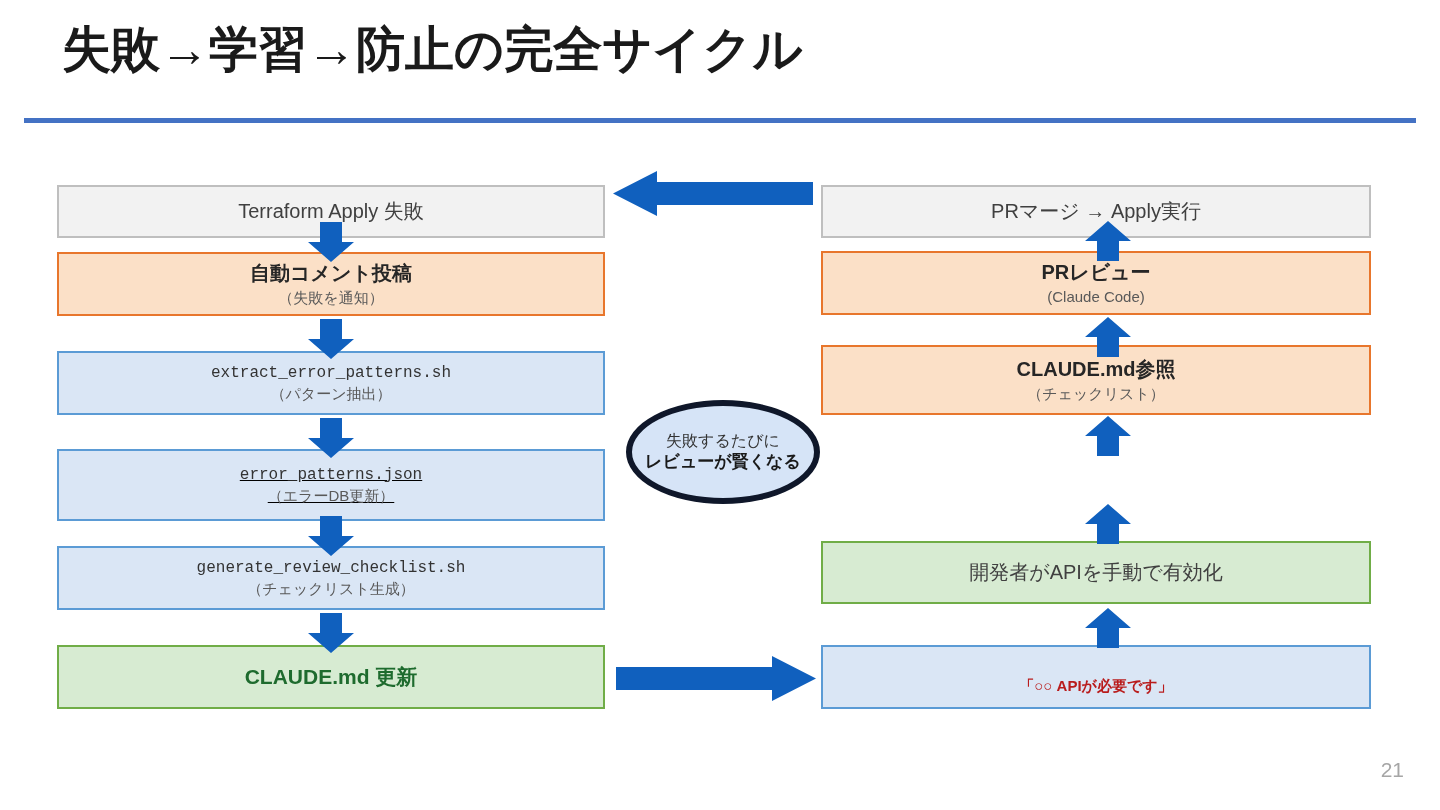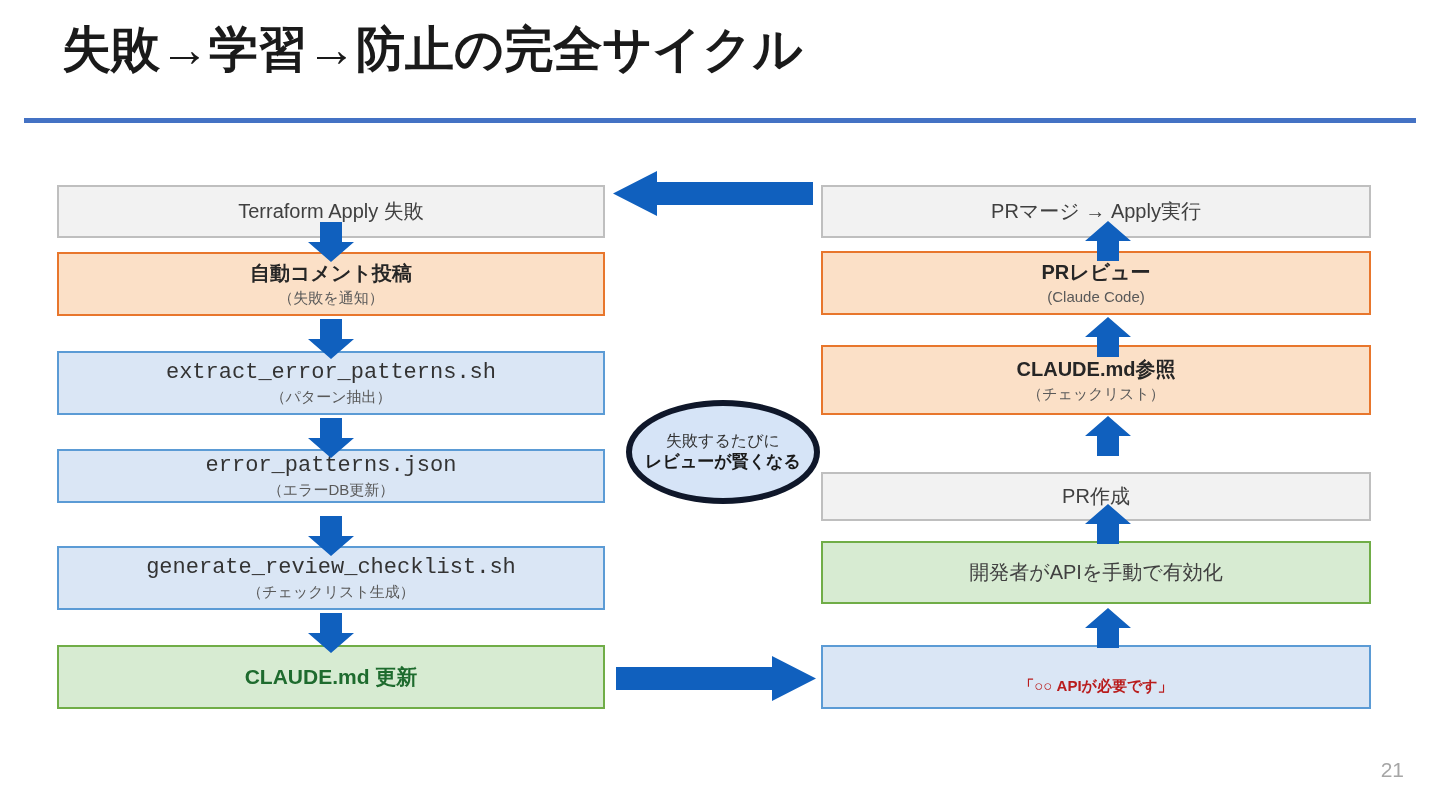--- a/index.html
+++ b/index.html
@@ -45,21 +45,21 @@
 
   
   .gray{ background:#F2F2F2; border:2px solid #BFBFBF;margin-top:20px; }
   .gray .main{ font-size:20px; color:#404040; font-weight:normal; }
 
   .orange{ background:#FBE0C7; border:2px solid #E8762C;text-align:right; }
   .orange .main{ font-size:20px; color:#262626; font-weight:bold; }
   .orange .sub{ font-size:15px; color:#595959; font-weight:normal; margin-top:3px;}
 
   .blue{ background:#DAE6F5; border:2px solid #5B9BD5; }
-  .blue .main{ font-size:22px; color:#333333; font-weight:normal;
+  .blue .main{ font-size:16px; color:#333333; font-weight:normal;
                font-family:"Liberation Mono","DejaVu Sans Mono",monospace; }
   .blue .sub{ font-size:15px; color:#595959; font-weight:normal; margin-top:2px;}
 
   .blue-b .main{ font-family:"Liberation Sans","DejaVu Sans",sans-serif; font-weight:bold; color:#262626;}
   .blue-b .sub{ color:#b91c1c; font-size:15px; margin-top:18px;font-weight:bold;}
 
   .green{ background:#D7EBD2; border:2px solid #70AD47; }
   .green .main{ font-size:20px; color:#404040; font-weight:normal; }
   .green.bold .main{ font-size:21px; color:#1E6B2E; font-weight:bold; }
 
@@ -108,21 +108,21 @@
   <div class="node orange" style="left:57px;top:252px;width:548px;height:64px;">
     <span class="main">自動コメント投稿</span>
     <span class="sub">（失敗を通知）</span>
   </div>
 
   <div class="node blue" style="left:57px;top:351px;width:548px;height:64px;">
     <span class="main">extract_error_patterns.sh</span>
     <span class="sub">（パターン抽出）</span>
   </div>
 
-  <div class="node blue" style="left:57px;top:449px;width:548px;height:54px;">
+  <div class="node blue" style="left:57px;top:449px;width:548px;height:72px;text-decoration:underline;">
     <span class="main">error_patterns.json</span>
     <span class="sub">（エラーDB更新）</span>
   </div>
 
   <div class="node blue" style="left:57px;top:546px;width:548px;height:64px;">
     <span class="main">generate_review_checklist.sh</span>
     <span class="sub">（チェックリスト生成）</span>
   </div>
 
   <div class="node green bold" style="left:57px;top:645px;width:548px;height:64px;">
@@ -152,23 +152,20 @@
   <div class="node orange" style="left:821px;top:251px;width:550px;height:64px;">
     <span class="main">PRレビュー</span>
     <span class="sub">(Claude Code)</span>
   </div>
 
   <div class="node orange" style="left:821px;top:345px;width:550px;height:70px;">
     <span class="main">CLAUDE.md参照</span>
     <span class="sub">（チェックリスト）</span>
   </div>
 
-  <div class="node gray" style="left:821px;top:452px;width:550px;height:49px;">
-    <span class="main">PR作成</span>
-  </div>
 
   <div class="node green" style="left:821px;top:541px;width:550px;height:63px;">
     <span class="main">開発者がAPIを手動で有効化</span>
   </div>
 
   <div class="node blue blue-b" style="left:821px;top:645px;width:550px;height:64px;">
     <span class="sub">「○○ APIが必要です」</span>
   </div>
 
   <svg class="arrow-up" style="left:1085px;top:221px;">

